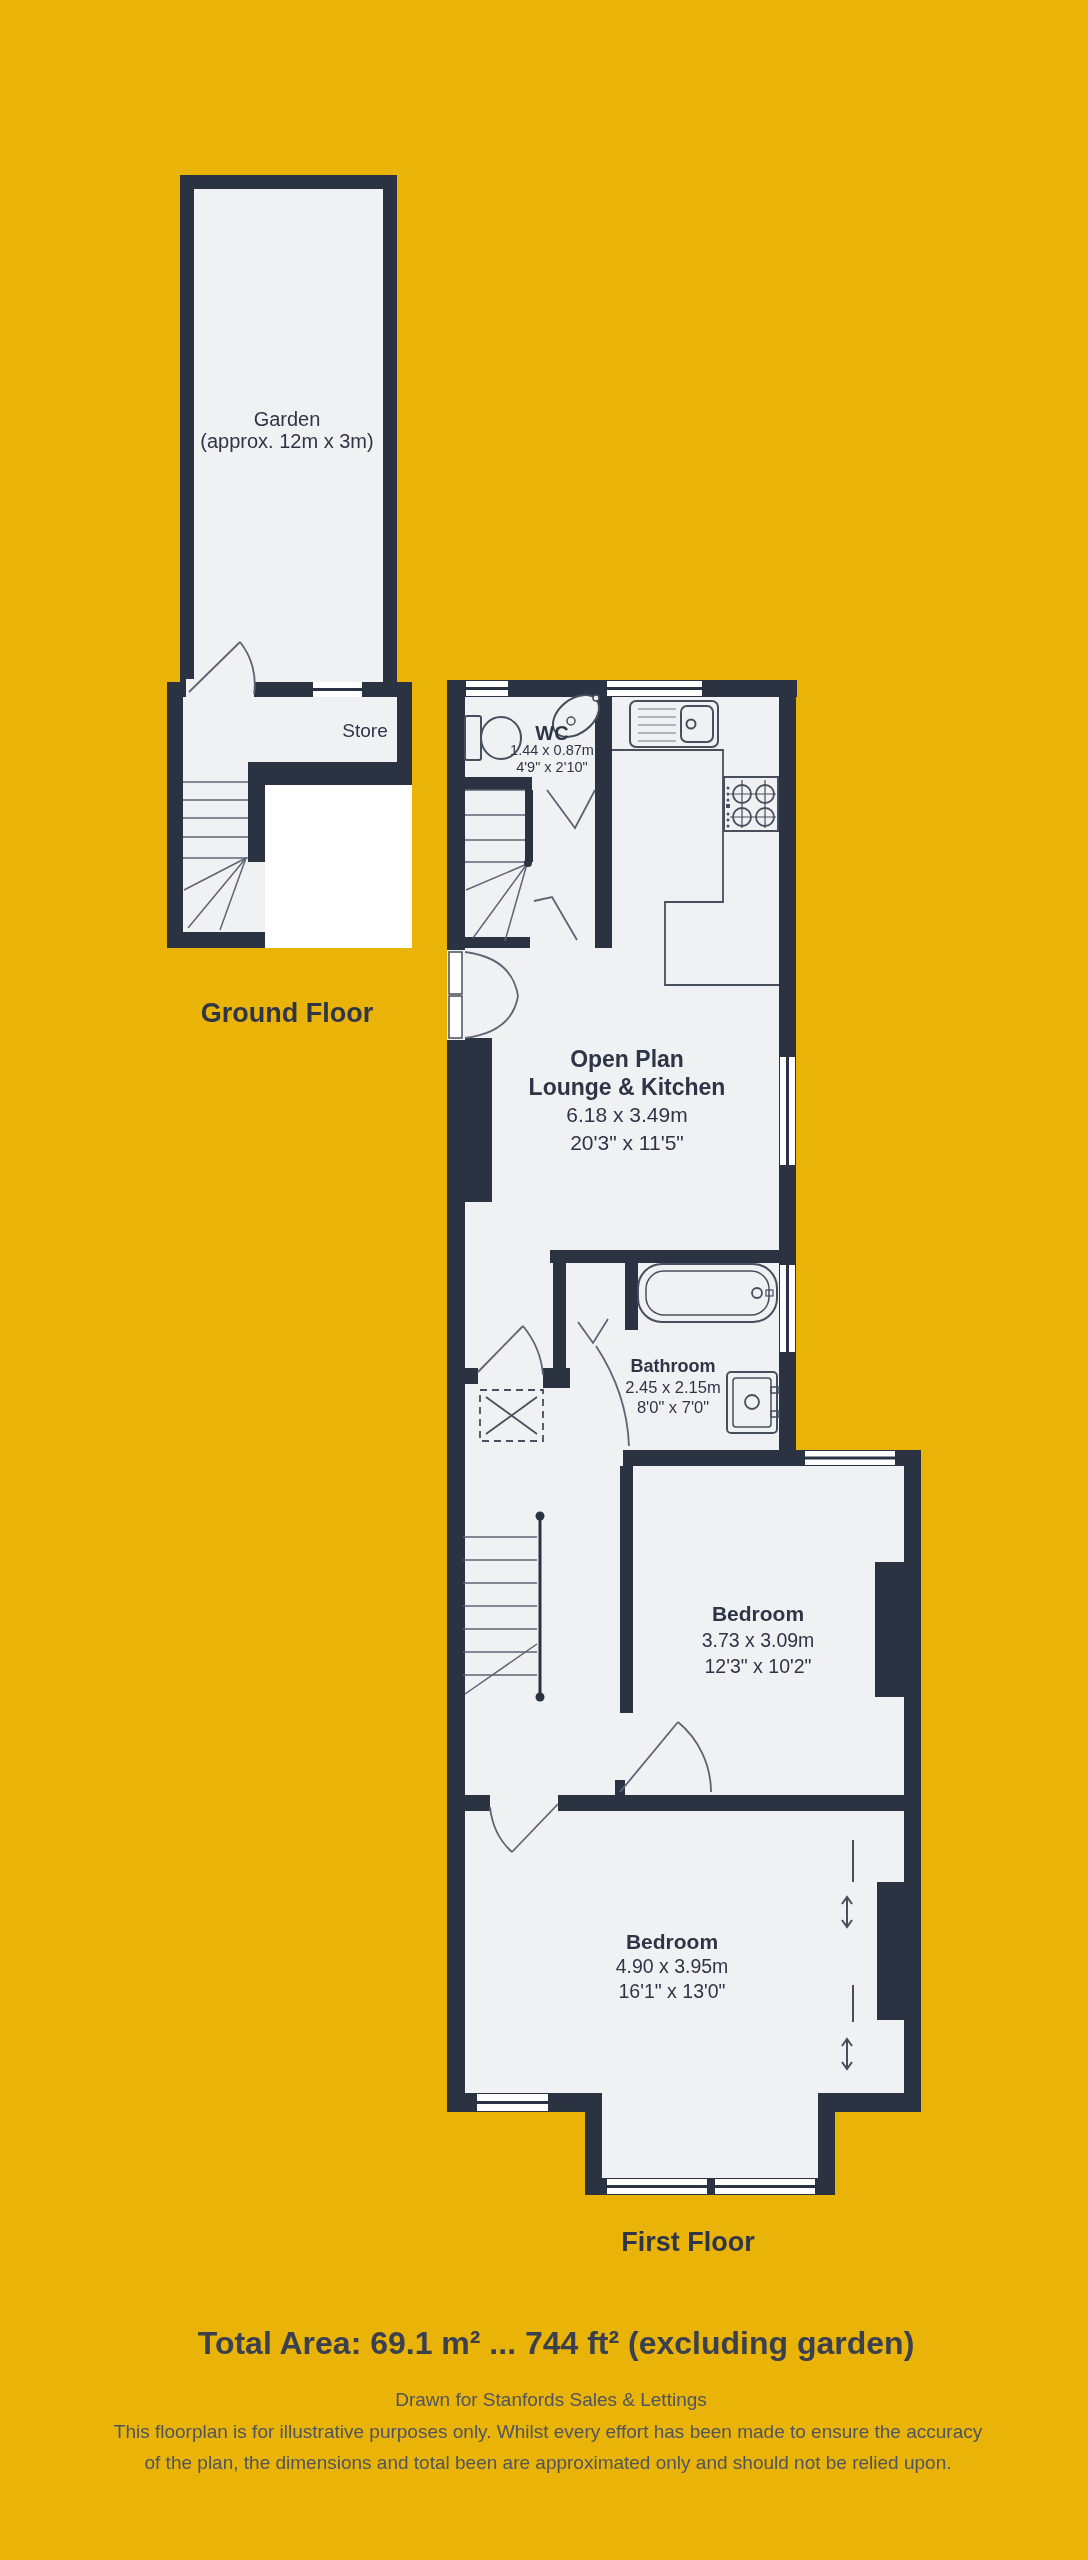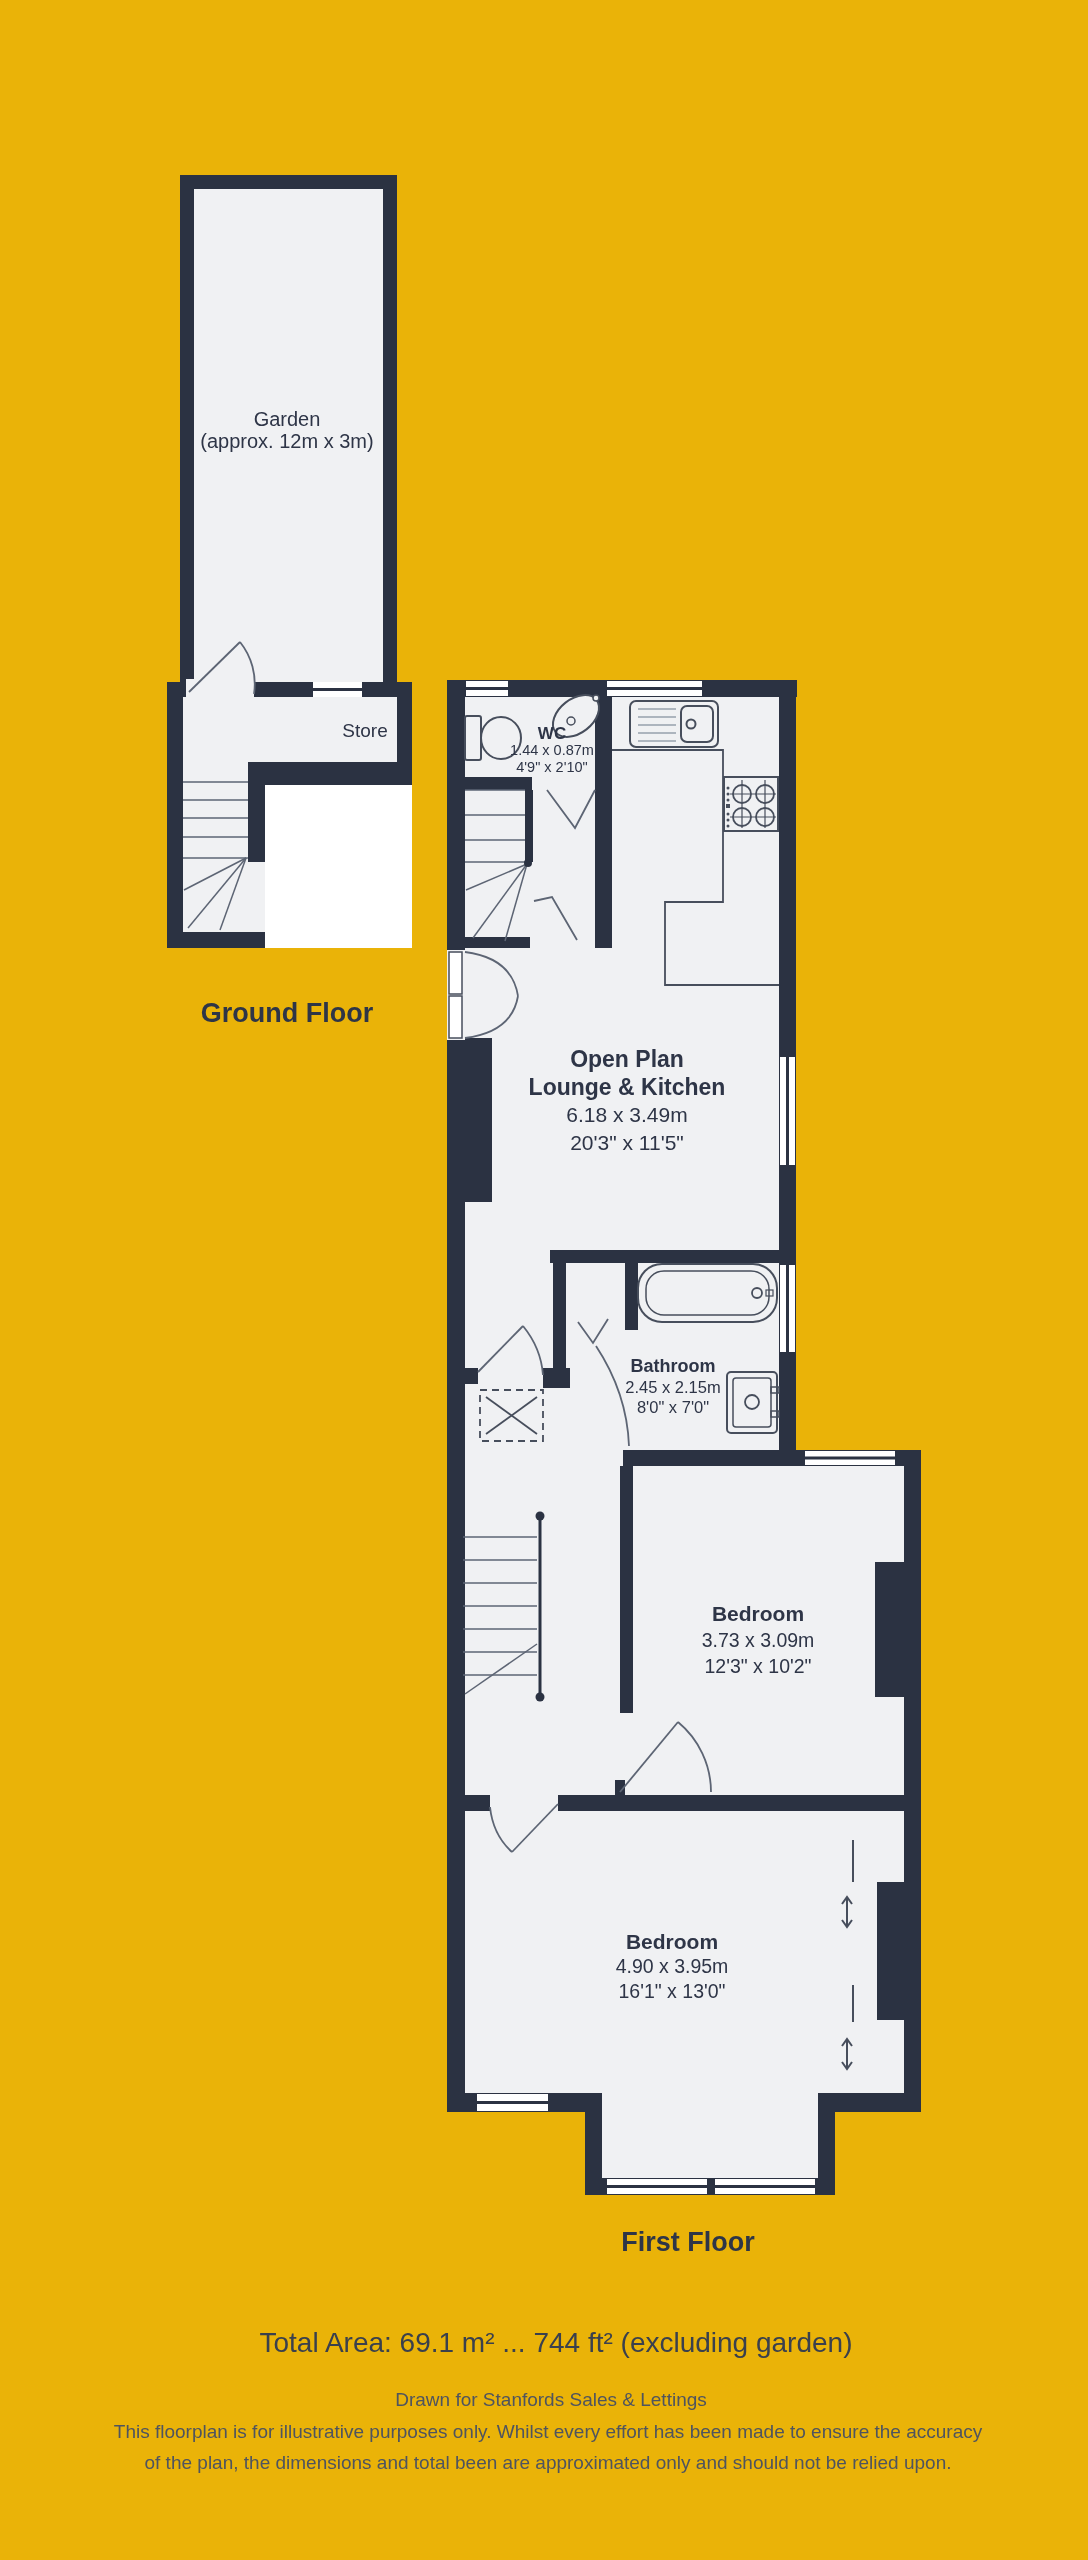--- a/index.html
+++ b/index.html
@@ -22,21 +22,21 @@
   .plan-svg{position:absolute;left:0;top:0;}
   .lbl{
     position:absolute;
     transform:translate(-50%,-50%);
     text-align:center;
     color:var(--ink);
     white-space:nowrap;
   }
   .lbl .b{font-weight:bold;}
   .floor-title{font-weight:bold;font-size:27px;color:var(--ink);}
-  .area-line{font-size:28px;color:#3a404d;}
+  .area-line{font-size:32px;color:#3a404d;font-weight:bold;}
   .footer-line{font-size:19px;color:var(--muted);}
 </style>
 </head>
 <body>
 
 <div class="sheet">
 
   <svg class="plan-svg" width="1088" height="2560" viewBox="0 0 1088 2560">
 
     <g>
@@ -266,21 +266,21 @@
   </svg>
 
   <div class="lbl b" style="left:287px;top:430px;font-size:20px;line-height:22px;">
     <div>Garden</div>
     <div>(approx. 12m x 3m)</div>
   </div>
 
   <div class="lbl b" style="left:325px;top:731px;font-size:19px;margin-left:40px;">Store</div>
 
   <div class="lbl" style="left:552px;top:750px;font-size:14.5px;line-height:17px;">
-    <div class="b" style="font-size:17px;">WC</div>
+    <div class="b" style="font-size:20px;">WC</div>
     <div>1.44 x 0.87m</div>
     <div>4'9" x 2'10"</div>
   </div>
 
   <div class="lbl floor-title" style="left:287px;top:1013px;">Ground Floor</div>
 
   <div class="lbl" style="left:627px;top:1101px;font-size:21px;line-height:27.5px;">
     <div class="b" style="font-size:23px;">Open Plan</div>
     <div class="b" style="font-size:23px;">Lounge &amp; Kitchen</div>
     <div>6.18 x 3.49m</div>

